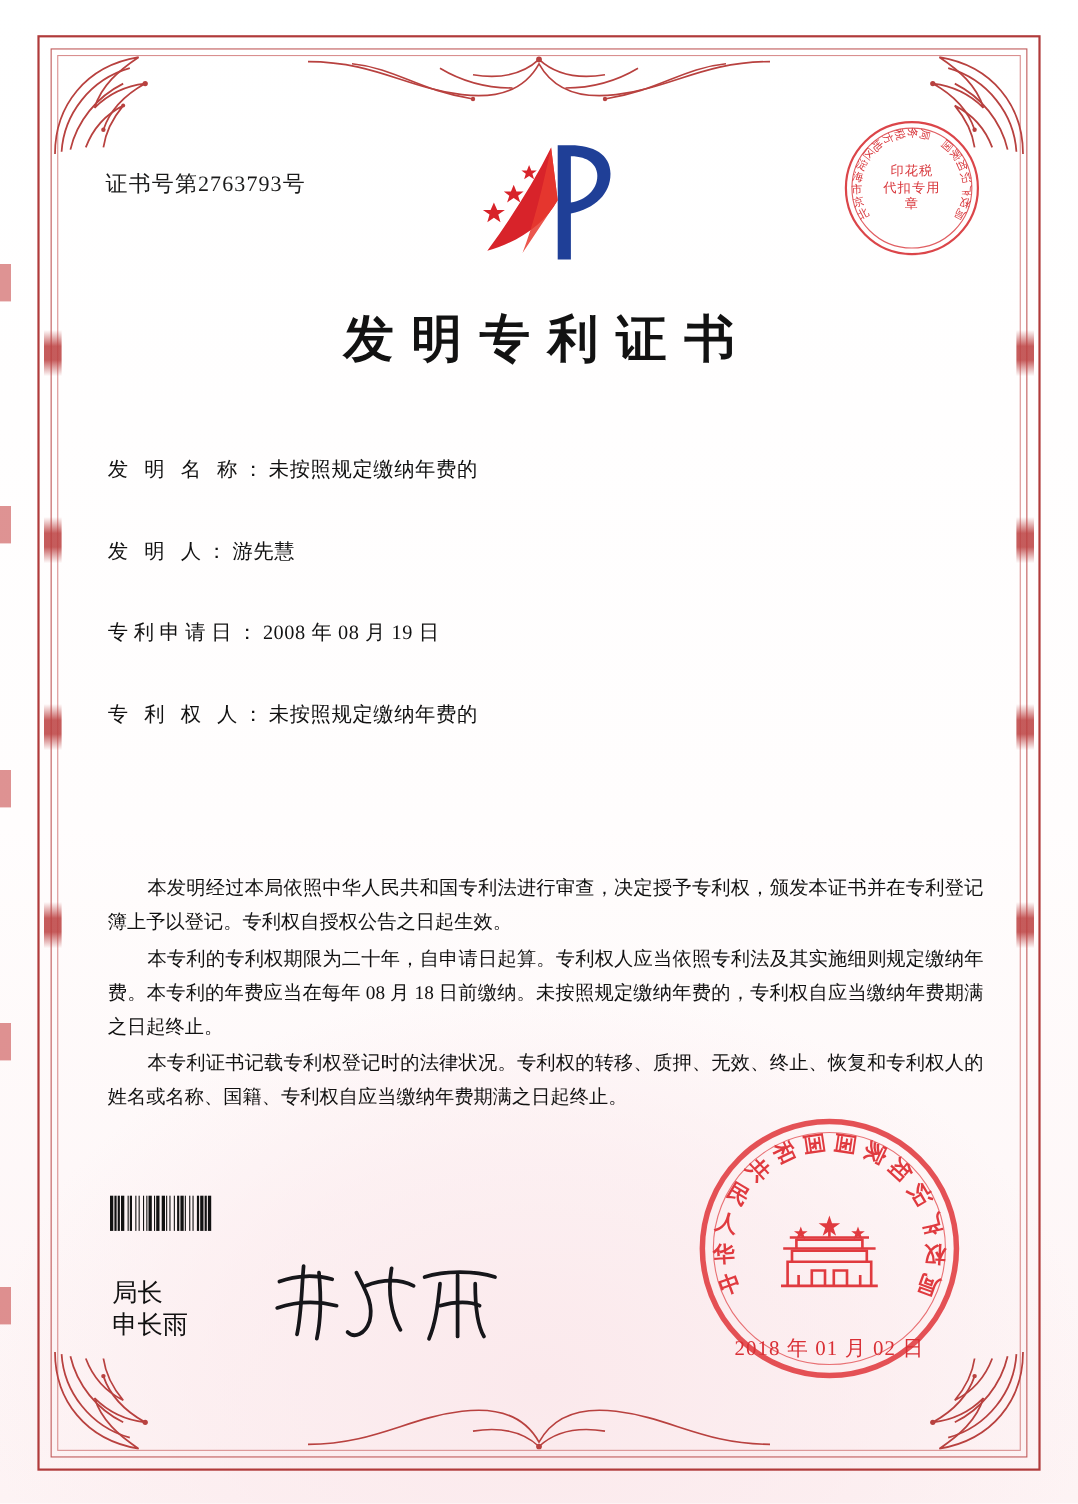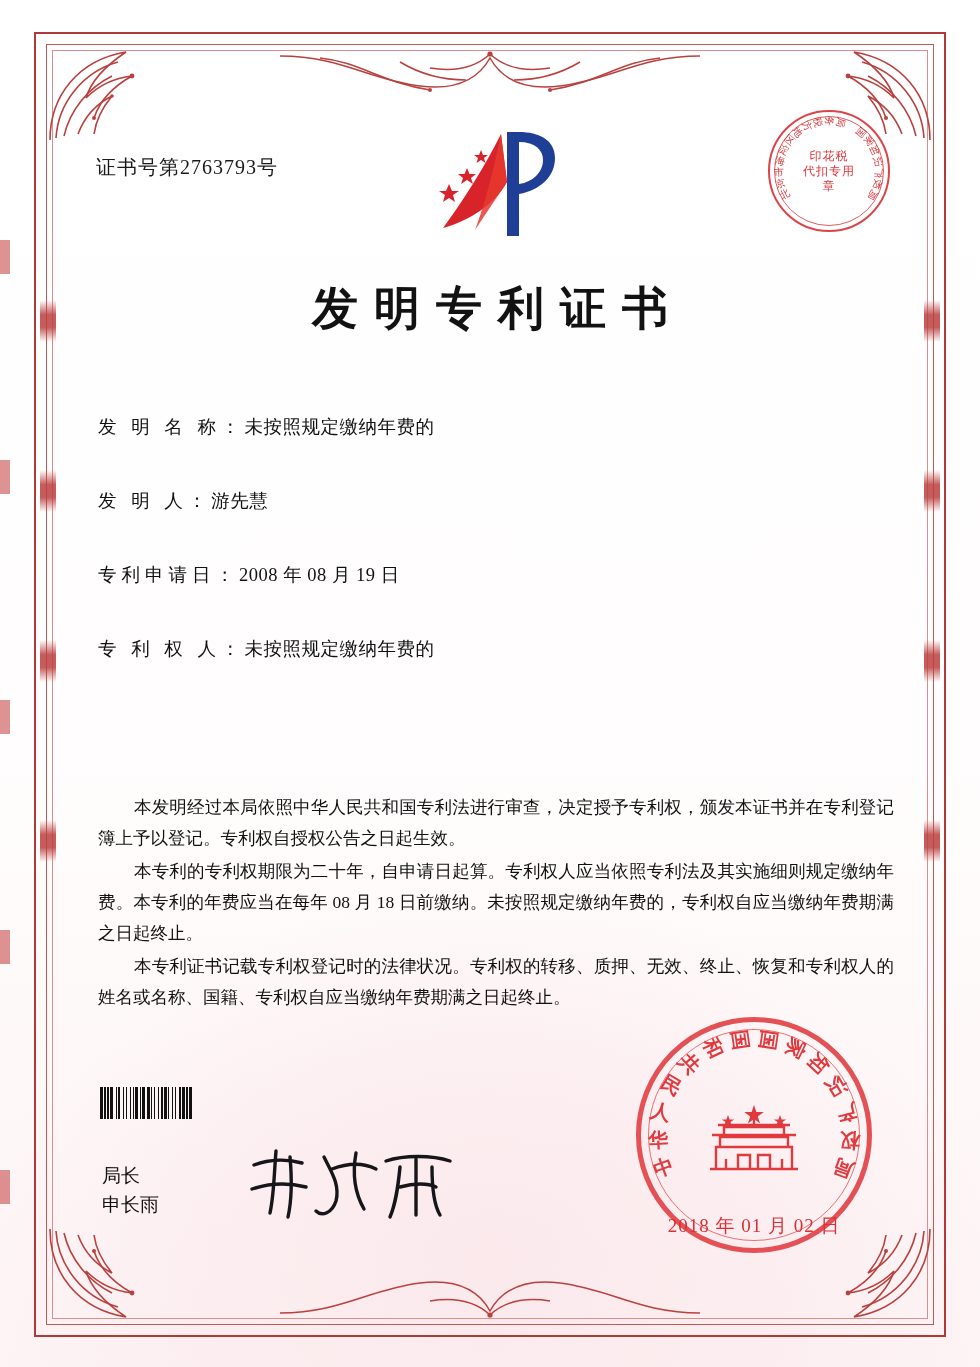--- a/index.html
+++ b/index.html
@@ -217,21 +217,21 @@
   .barcode i {
     display: block;
     background: #111;
     height: 100%;
   }
 
   .signature-block {
     position: absolute;
     left: 26px;
     bottom: 78px;
-    font-size: 19px;
+    font-size: 23px;
     line-height: 29px;
     color: #111;
   }
   .handwriting {
     position: absolute;
     left: 160px;
     bottom: 68px;
     width: 240px;
     height: 90px;
   }

